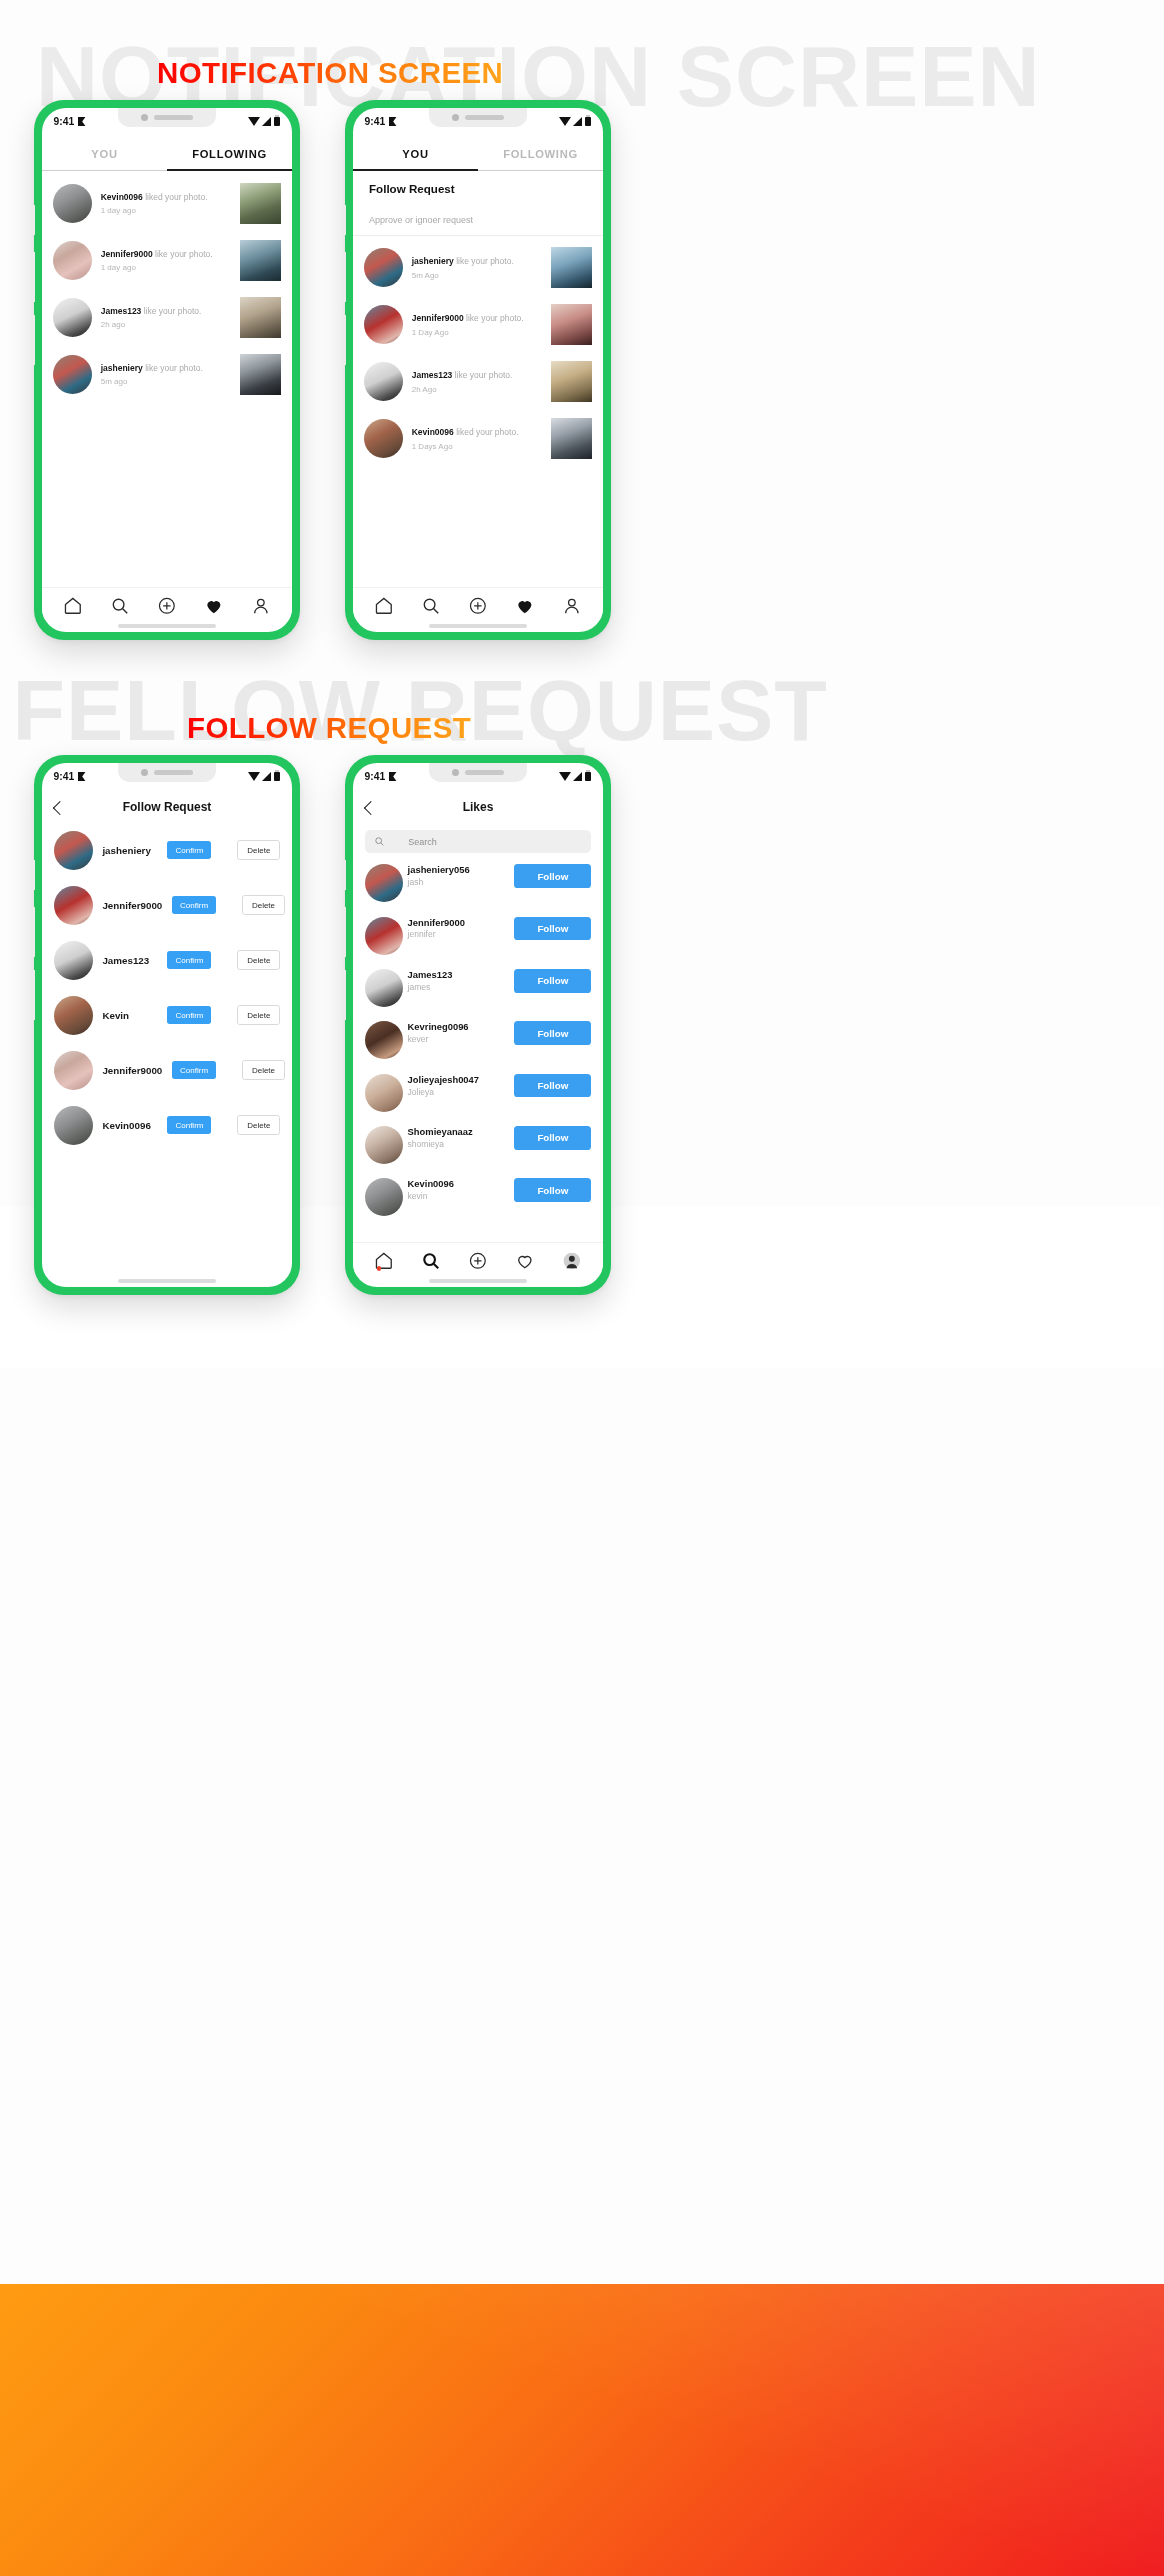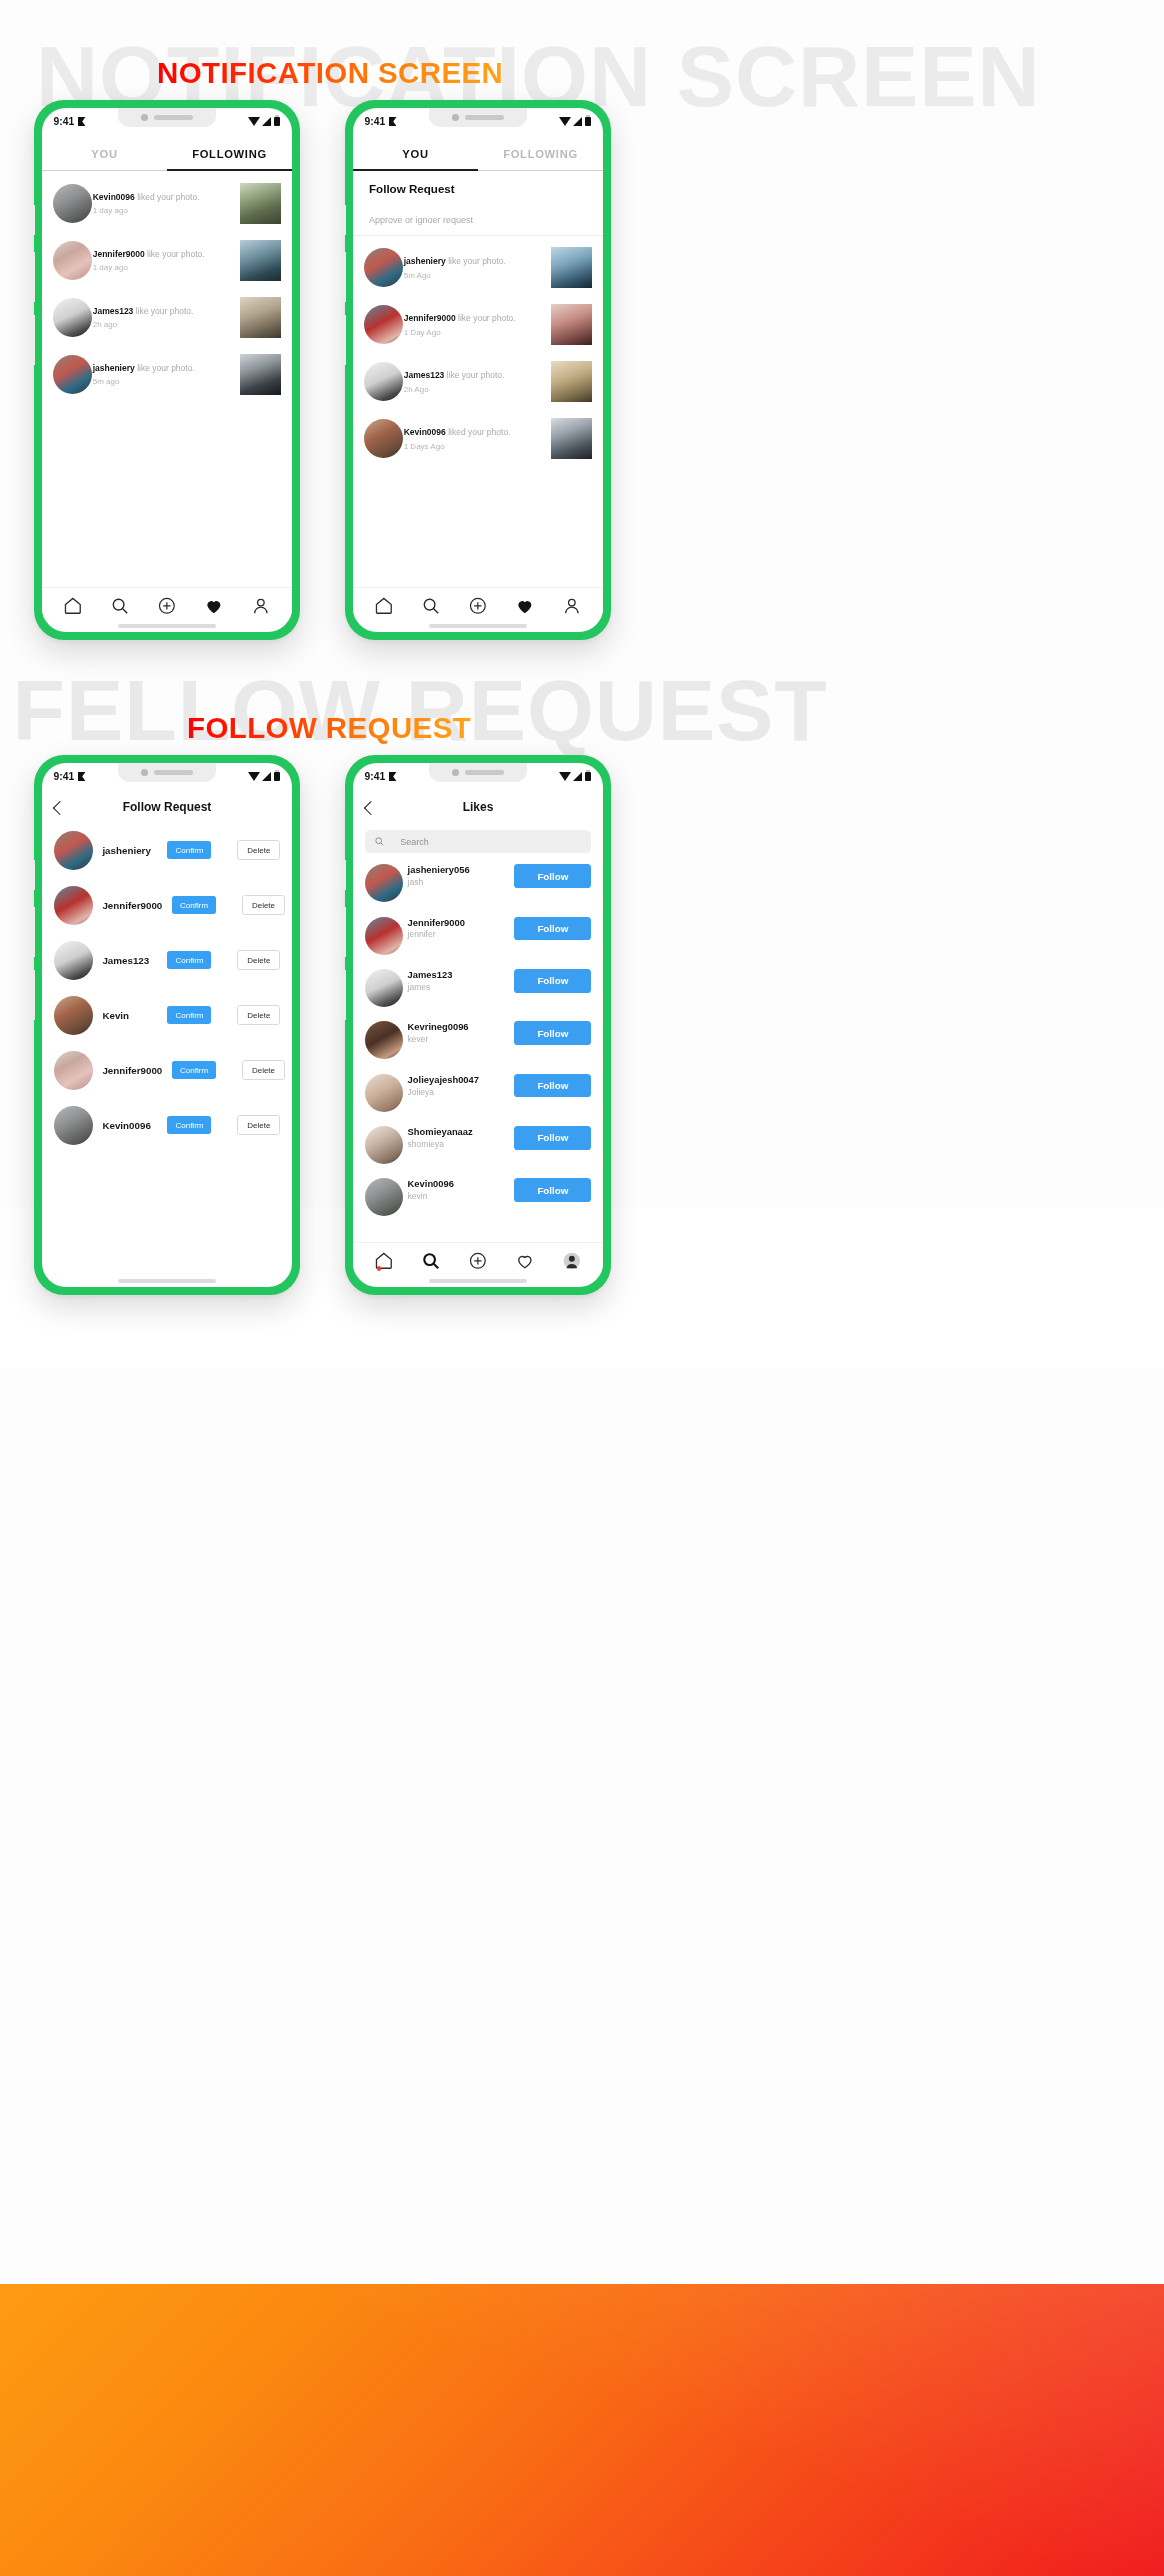--- a/index.html
+++ b/index.html
@@ -123,21 +123,21 @@
   .tab.active { color: #111; border-bottom: 2px solid #1d1d1d; }
 
   
   .fr-banner { padding: 10.7px 16px 9.8px; border-bottom: 0.9px solid #ececec; }
   .fr-banner .t { font-size: 11.6px; font-weight: 700; color: #111; }
   .fr-banner .s { font-size: 9px; color: #a8a8a8; margin-top: 20px; }
 
   
   .notif-list { padding: 3.6px 0 0; }
   .notif-row {
-    display: flex; align-items: center; gap: 1px;
+    display: flex; align-items: center; gap: 9px;
     padding: 8px 10.7px;
   }
   .notif-row .av {
     width: 39px; height: 39px; border-radius: 50%; flex: 0 0 39px;
     background-size: cover; background-position: center;
   }
   .notif-row .mid { flex: 1 1 auto; min-width: 0; }
   .notif-row .line { font-size: 8.5px; line-height: 1.35; color: #aaa; }
   .notif-row .line b { color: #141414; font-weight: 700; }
   .notif-row .time { font-size: 8px; color: #b5b5b5; margin-top: 2.7px; }
@@ -186,21 +186,21 @@
   }
   .btn-delete {
     background: #fff; color: #2b2b2b; font-size: 8px;
     padding: 4.5px 9px; border: 0.9px solid #d9d9d9; border-radius: 2.7px; cursor: pointer;
     margin-left: 16px; font-family: "Liberation Sans", sans-serif;
   }
 
   
   .searchbar {
     margin: 7.2px 11.6px 3.6px; background: #efefef; border-radius: 5.4px;
-    display: flex; align-items: center; gap: 16px; padding: 6.3px 9px;
+    display: flex; align-items: center; gap: 24px; padding: 6.3px 9px;
   }
   .searchbar .ph { font-size: 9px; color: #8f8f8f; }
   .like-row { display: flex; align-items: flex-start; gap: 5px; padding: 7.2px 11.6px; }
   .like-row .av { width: 38px; height: 38px; border-radius: 50%; flex: 0 0 38px; background-size: cover; background-position: center; }
   .like-row .mid { flex: 1 1 auto; min-width: 0; }
   .like-row .nm { font-size: 9.4px; font-weight: 700; color: #151515; }
   .like-row .sub { font-size: 8.5px; color: #b0b0b0; margin-top: 1.8px; }
   .btn-follow {
     background: #3a9ff0; color: #fff; font-size: 9.8px; font-weight: 700;
     padding: 6.3px 0; width: 77px; border: none; border-radius: 3.6px; cursor: pointer;

